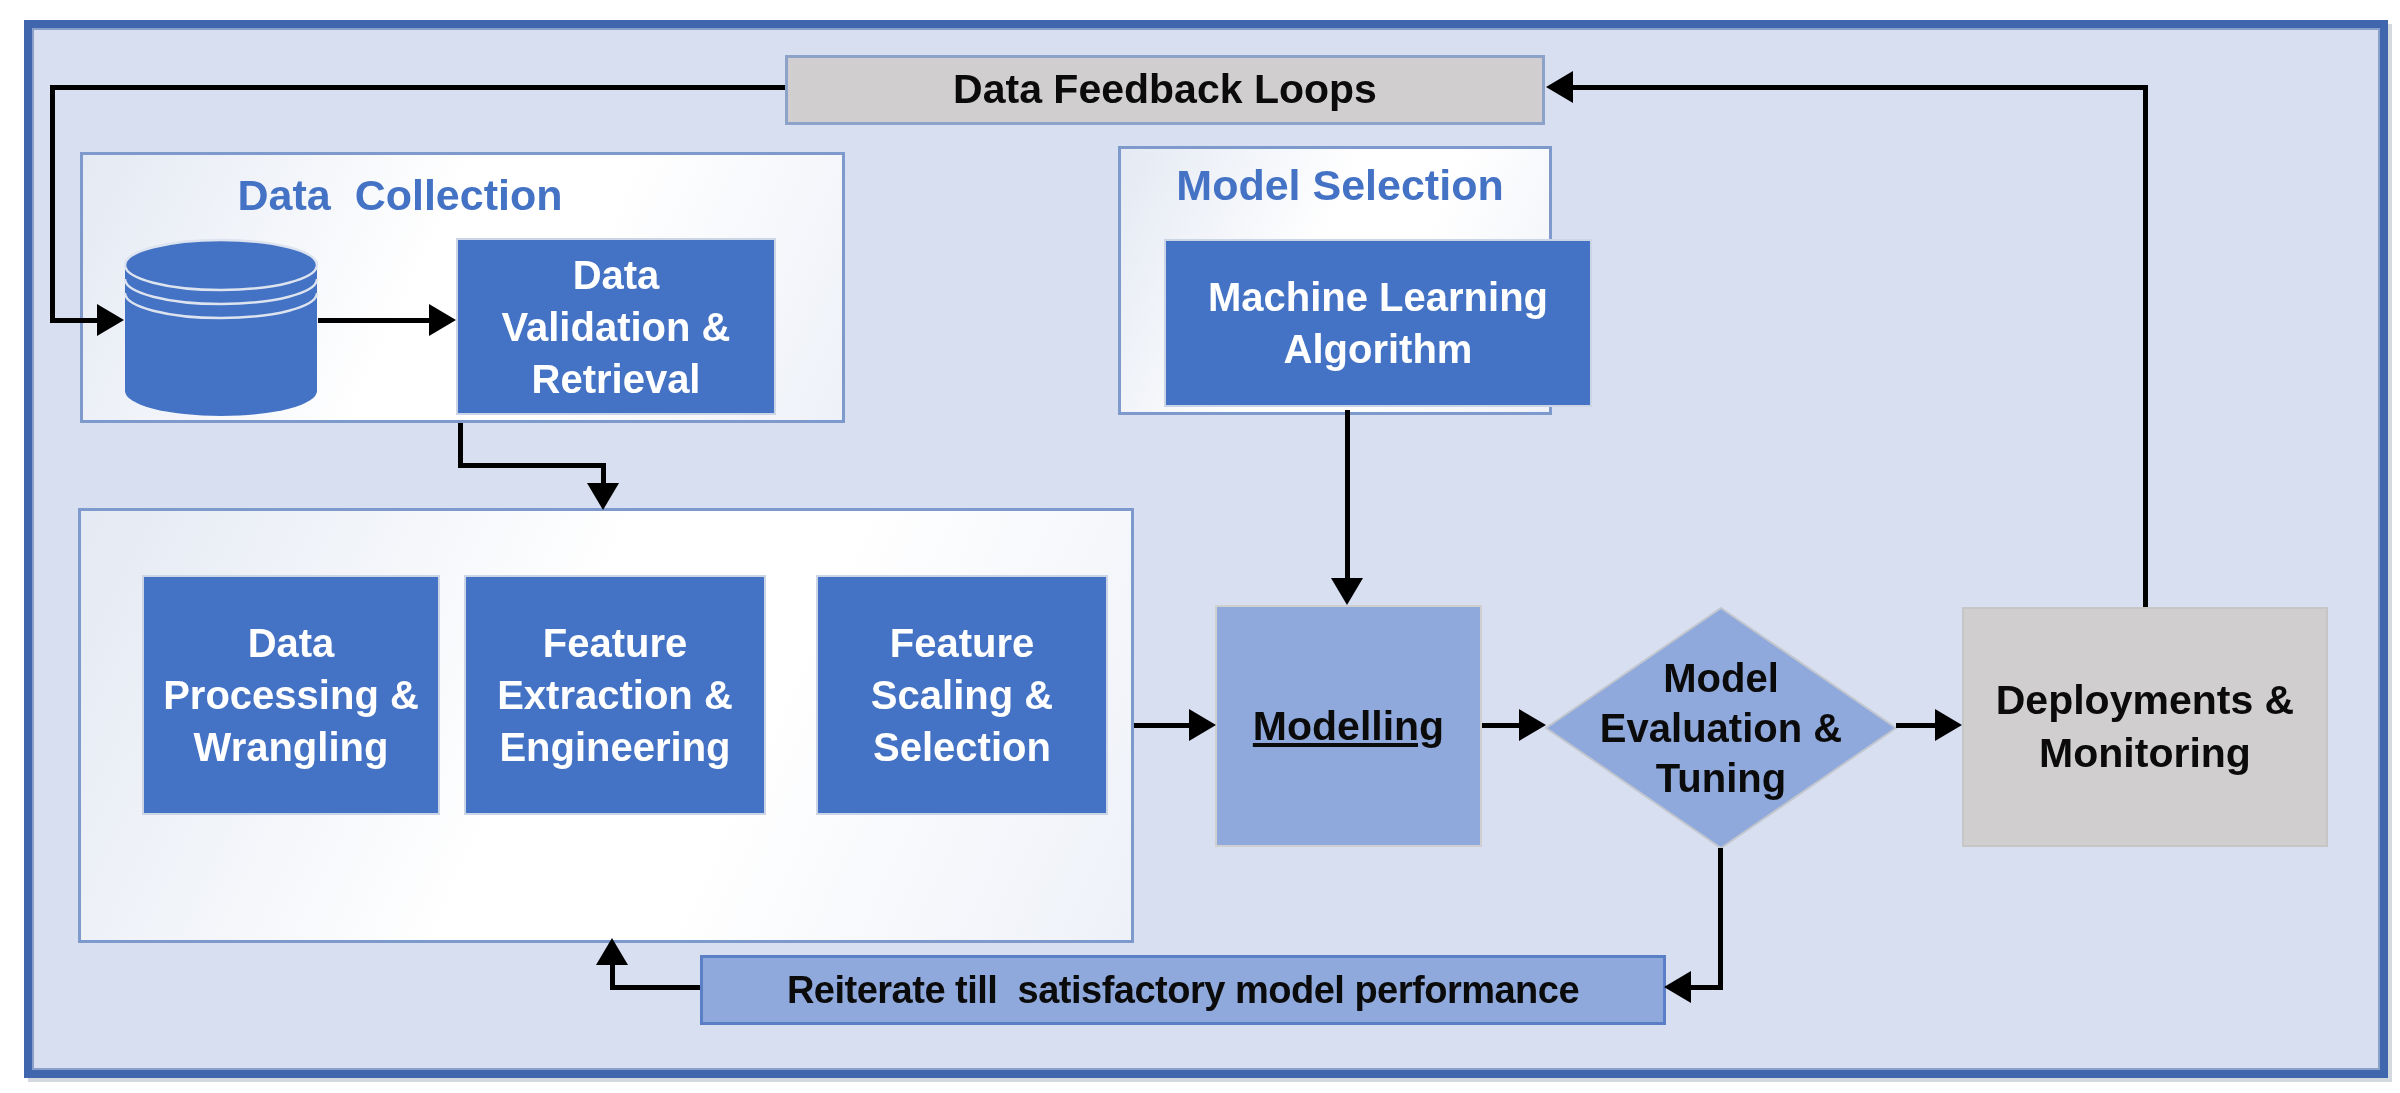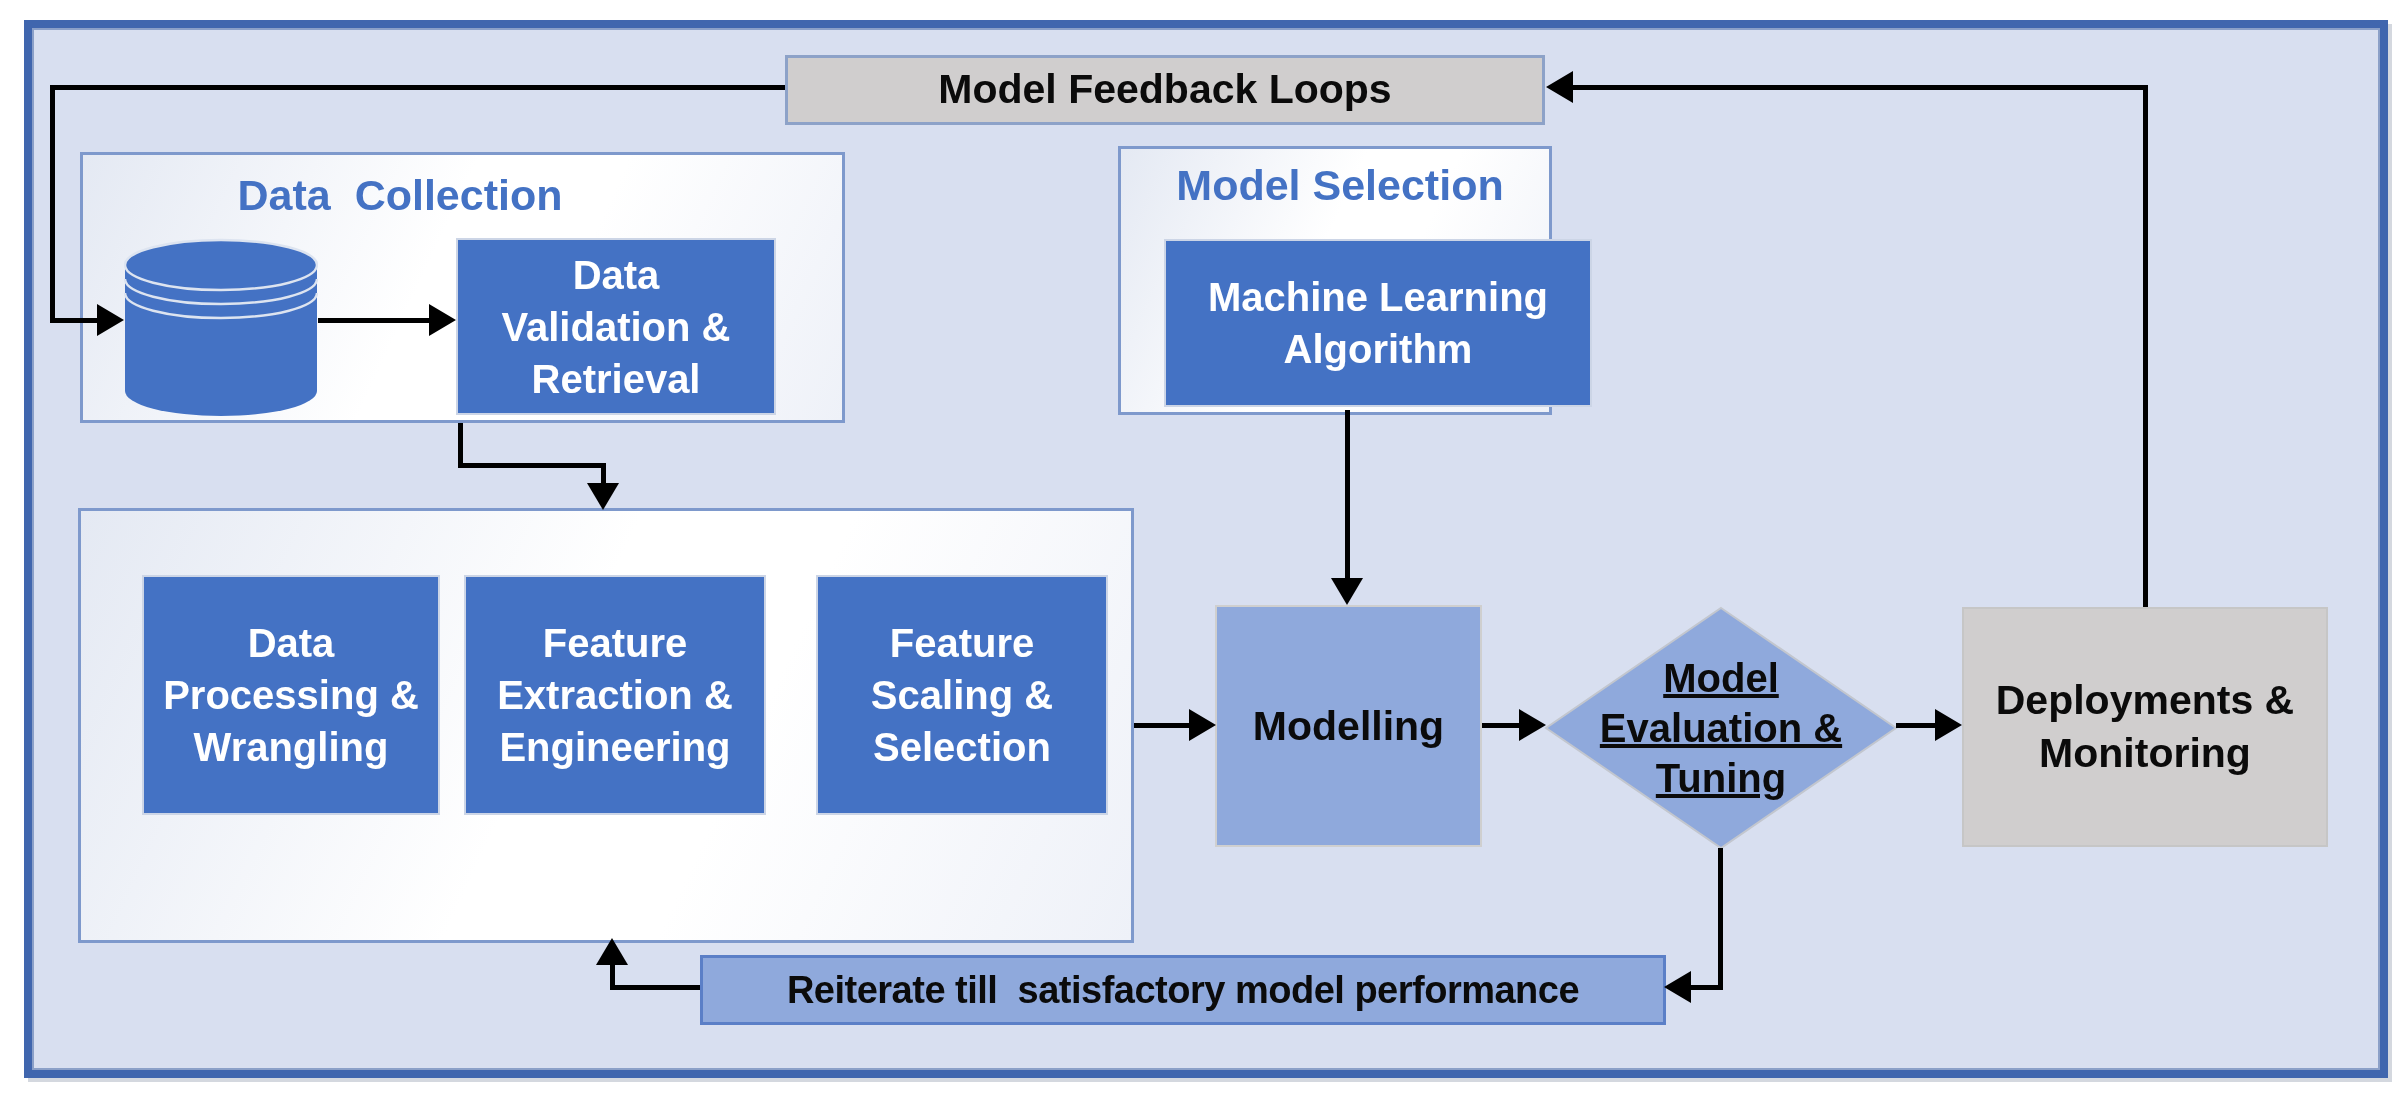--- a/index.html
+++ b/index.html
@@ -32,37 +32,37 @@
   .line{position:absolute;background:var(--line-black);z-index:6;}
   .ah{position:absolute;width:0;height:0;z-index:6;}
   .ah-r{border-top:16px solid transparent;border-bottom:16px solid transparent;border-left:27px solid var(--line-black);}
   .ah-l{border-top:16px solid transparent;border-bottom:16px solid transparent;border-right:27px solid var(--line-black);}
   .ah-d{border-left:16px solid transparent;border-right:16px solid transparent;border-top:27px solid var(--line-black);}
   .ah-u{border-left:16px solid transparent;border-right:16px solid transparent;border-bottom:27px solid var(--line-black);}
   .diamond-svg{position:absolute;z-index:3;}
   .diamond-label{
     position:absolute;left:1546px;top:636px;width:350px;height:184px;z-index:4;
     display:flex;align-items:center;justify-content:center;text-align:center;
-    color:#0b0b0b;font-size:40px;line-height:1.25;white-space:pre-wrap;text-decoration:underline;
+    color:#0b0b0b;font-size:40px;line-height:1.25;white-space:pre-wrap;
   }
   .cyl-label{
     position:absolute;left:124px;top:310px;width:194px;height:80px;z-index:4;
     display:flex;align-items:center;justify-content:center;
     color:#ffffff;font-size:39px;
   }
 </style>
 </head>
 <body>
 
 <div class="stage">
 
   <div class="frame"></div>
 
   <div class="node graybox" style="left:785px;top:55px;width:760px;height:70px;border:3px solid #8da2c8;">
-    <span>Model Feedback Loops</span>
+    <span>Data Feedback Loops</span>
   </div>
 
   <div class="node whitebox" style="left:80px;top:152px;width:765px;height:271px;"></div>
   <div class="title" style="left:110px;top:172px;width:580px;">Data  Collection</div>
 
   <svg class="diamond-svg" style="left:124px;top:238px;" width="194" height="180" viewBox="0 0 194 180">
     <ellipse cx="97" cy="153" rx="96" ry="25" fill="#4472C4"></ellipse>
     <rect x="1" y="27" width="192" height="126" fill="#4472C4"></rect>
     <ellipse cx="97" cy="27" rx="96" ry="25" fill="#4472C4" stroke="#dde4f0" stroke-width="2.5"></ellipse>
     <path d="M1,41 A96,25 0 0 0 193,41" stroke="#dde4f0" stroke-width="2.5" fill="none"></path>
@@ -92,21 +92,21 @@
     <span>Feature
 Extraction &amp;
 Engineering</span>
   </div>
   <div class="node bluebox" style="left:816px;top:575px;width:292px;height:240px;">
     <span>Feature
 Scaling &amp;
 Selection</span>
   </div>
 
-  <div class="node lightbox" style="left:1215px;top:605px;width:267px;height:242px;border:2px solid #cfcfcf;font-size:41px;">
+  <div class="node lightbox" style="left:1215px;top:605px;width:267px;height:242px;border:2px solid #cfcfcf;font-size:41px;text-decoration:underline;">
     <span>Modelling</span>
   </div>
 
   <svg class="diamond-svg" style="left:1544px;top:606px;" width="354" height="244" viewBox="0 0 354 244">
     <polygon points="177,2 352,122 177,242 2,122" fill="#8FA9DC" stroke="#c2c6ce" stroke-width="2"></polygon>
   </svg>
   <div class="diamond-label">
     <span>Model
 Evaluation &amp;
 Tuning</span>

